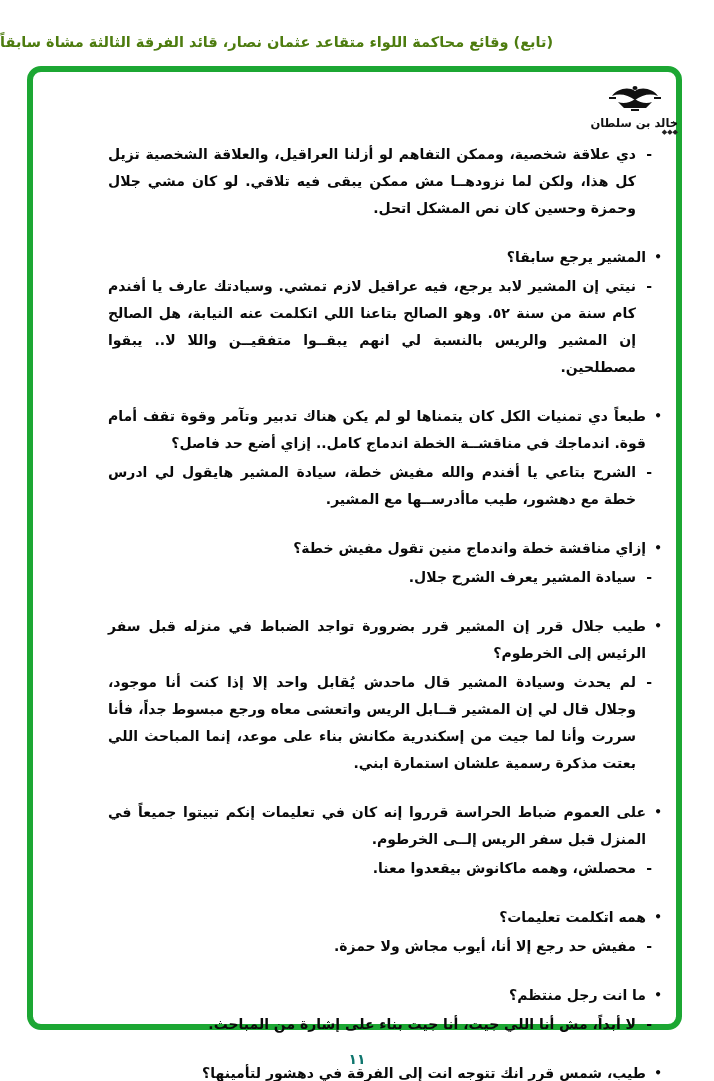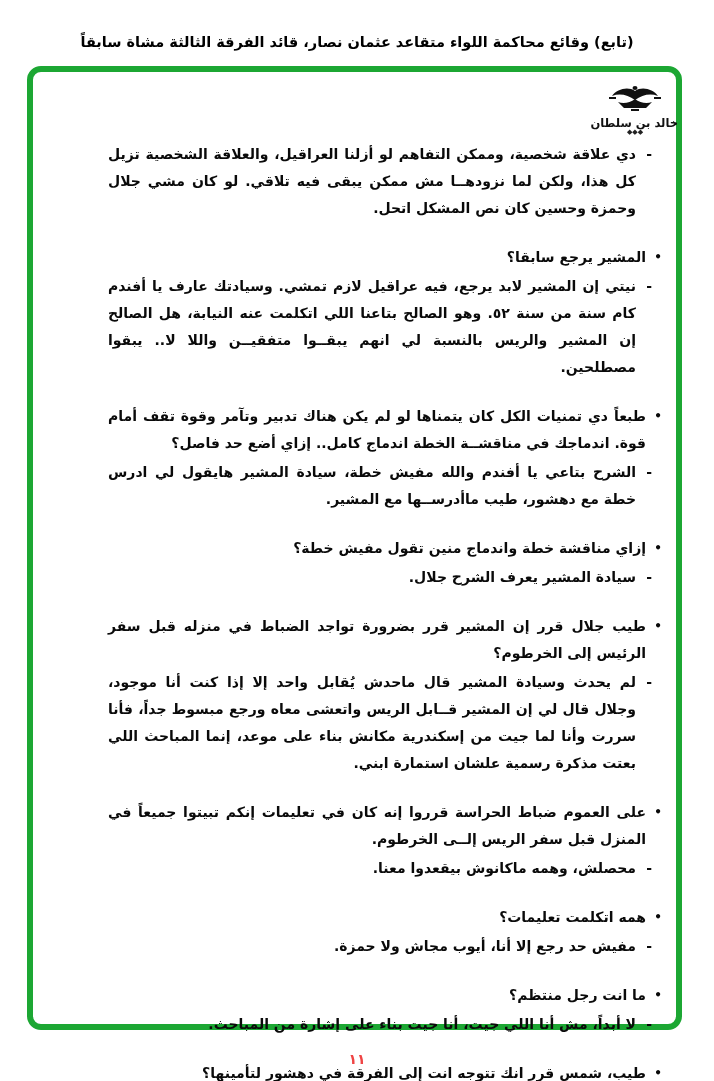--- a/index.html
+++ b/index.html
@@ -5,34 +5,34 @@
   html, body { margin: 0; padding: 0; }
   body {
     width: 714px; height: 1081px;
     background: #ffffff;
     font-family: "DejaVu Sans", sans-serif;
     position: relative;
     overflow: hidden;
   }
   .header {
     position: absolute; top: 34px; left: 0; right: 0;
-    text-align: center; direction: rtl;
-    font-size: 14.5px; font-weight: 700; color: #000000;
+    text-align: left; direction: rtl;
+    font-size: 14.5px; font-weight: 700; color: #4d7c0f;
   }
   .frame {
     position: absolute; left: 27px; top: 66px;
     width: 655px; height: 964px;
     border: 6px solid #1ca733;
     border-radius: 14px;
     box-sizing: border-box;
     background: #fff;
   }
   .stamp {
     position: absolute; top: 84px; right: 36px; width: 86px;
-    text-align: center; direction: rtl; color: #111;
+    direction: rtl; color: #111;
   }
   .stamp .emblem { display: block; margin: 0 auto 1px auto; }
   .stamp-name {
     font-size: 11.5px; font-weight: 700; line-height: 12px;
     letter-spacing: -0.5px; white-space: nowrap;
   }
   .stamp-flourish { font-size: 7px; line-height: 7px; color: #222; }
   .content {
     position: absolute; top: 141px; right: 52px; width: 602px;
     direction: rtl; color: #0a0a0a;
@@ -43,21 +43,21 @@
     text-align: justify; text-justify: inter-word;
   }
   .item .marker { flex: 0 0 16px; text-align: right; }
   .item .text { flex: 1 1 auto; margin-left: 48px; }
   .item.question { margin-top: 22px; }
   .item.question .marker { font-size: 12px; }
   .item.answer { margin-top: 2px; padding-right: 10px; }
   .item:first-child { margin-top: 0; }
   .page-number {
     position: absolute; bottom: 14px; left: 0; right: 0;
-    text-align: center; font-size: 14px; font-weight: 700; color: #ef4444;
+    text-align: center; font-size: 14px; font-weight: 700; color: #0f766e;
   }
 </style>
 </head>
 <body>
 
 <div class="header">(تابع) وقائع محاكمة اللواء متقاعد عثمان نصار، قائد الفرقة الثالثة مشاة سابقاً</div>
 
 <div class="frame" style="border-color: rgb(28, 167, 51);"></div>
 
 <div class="stamp">

